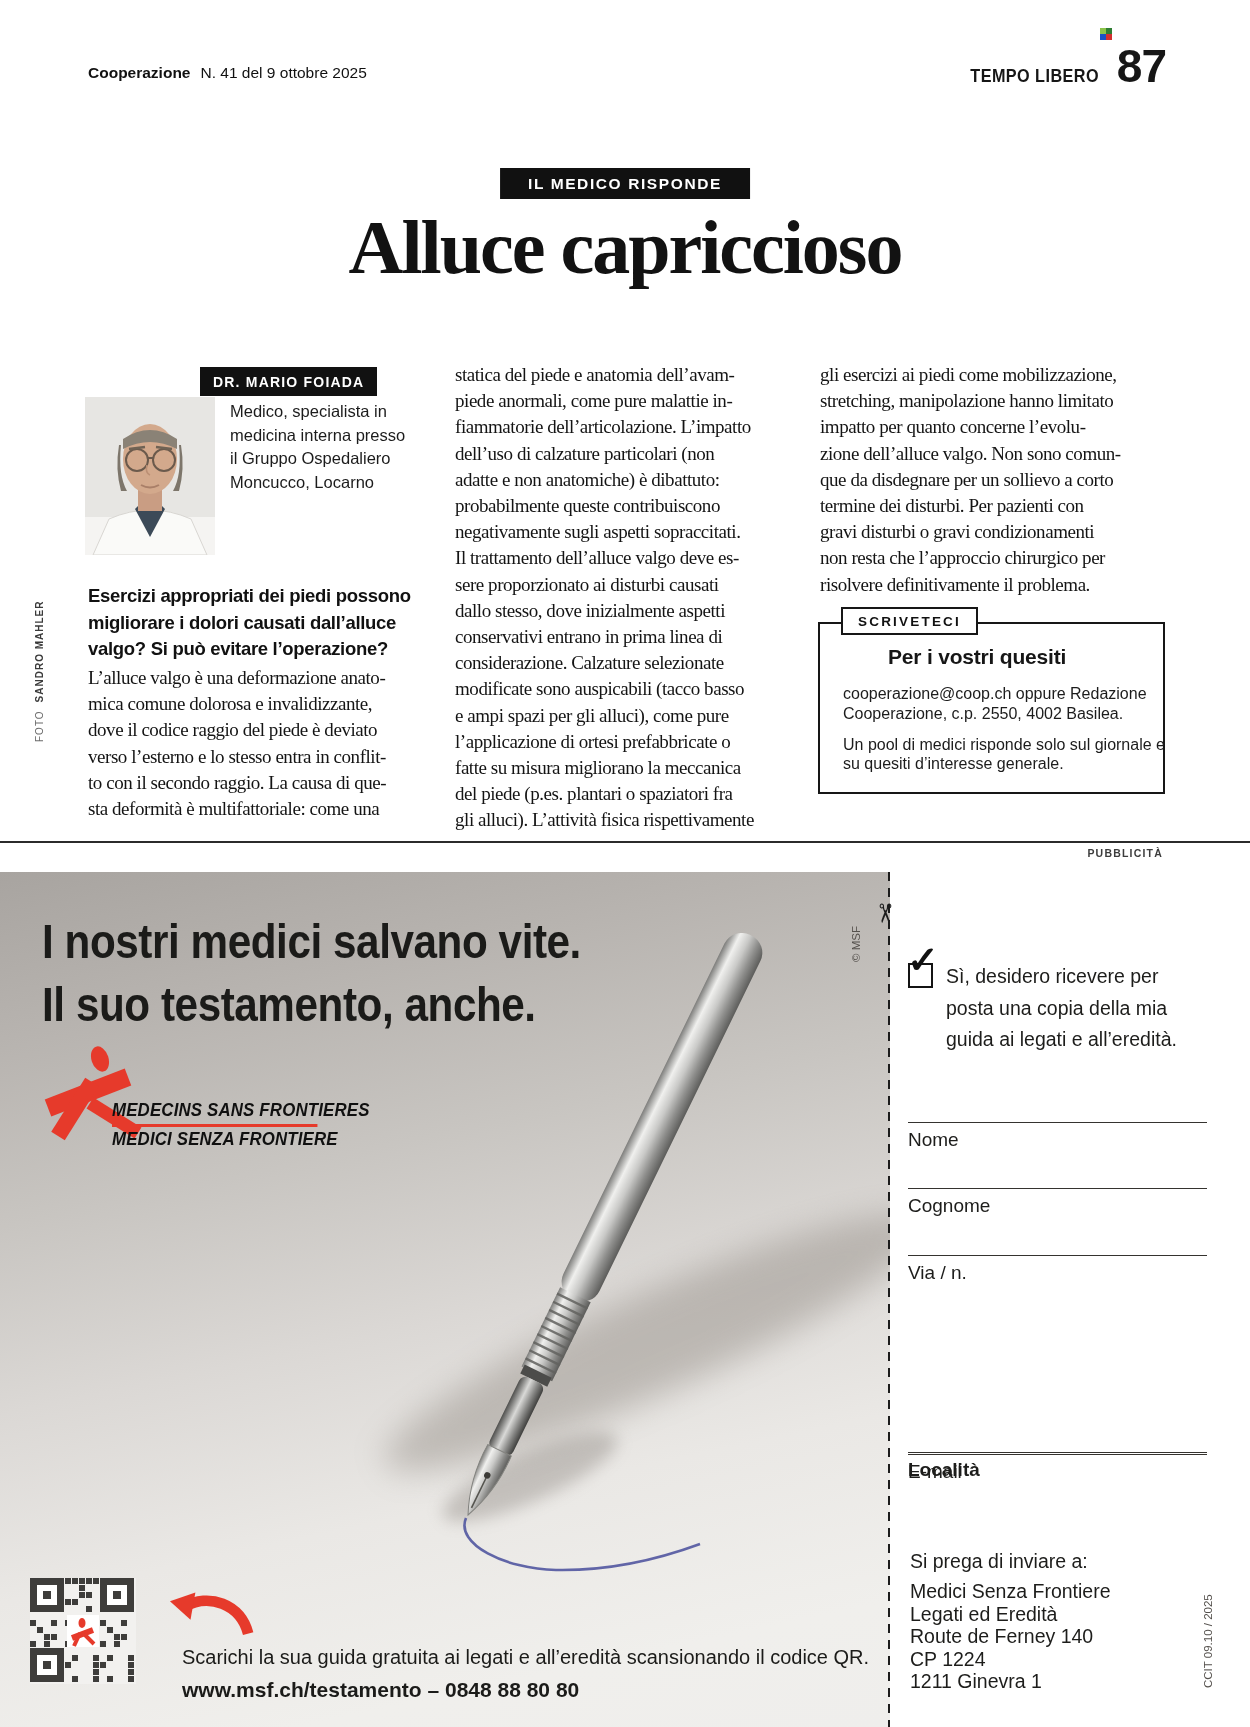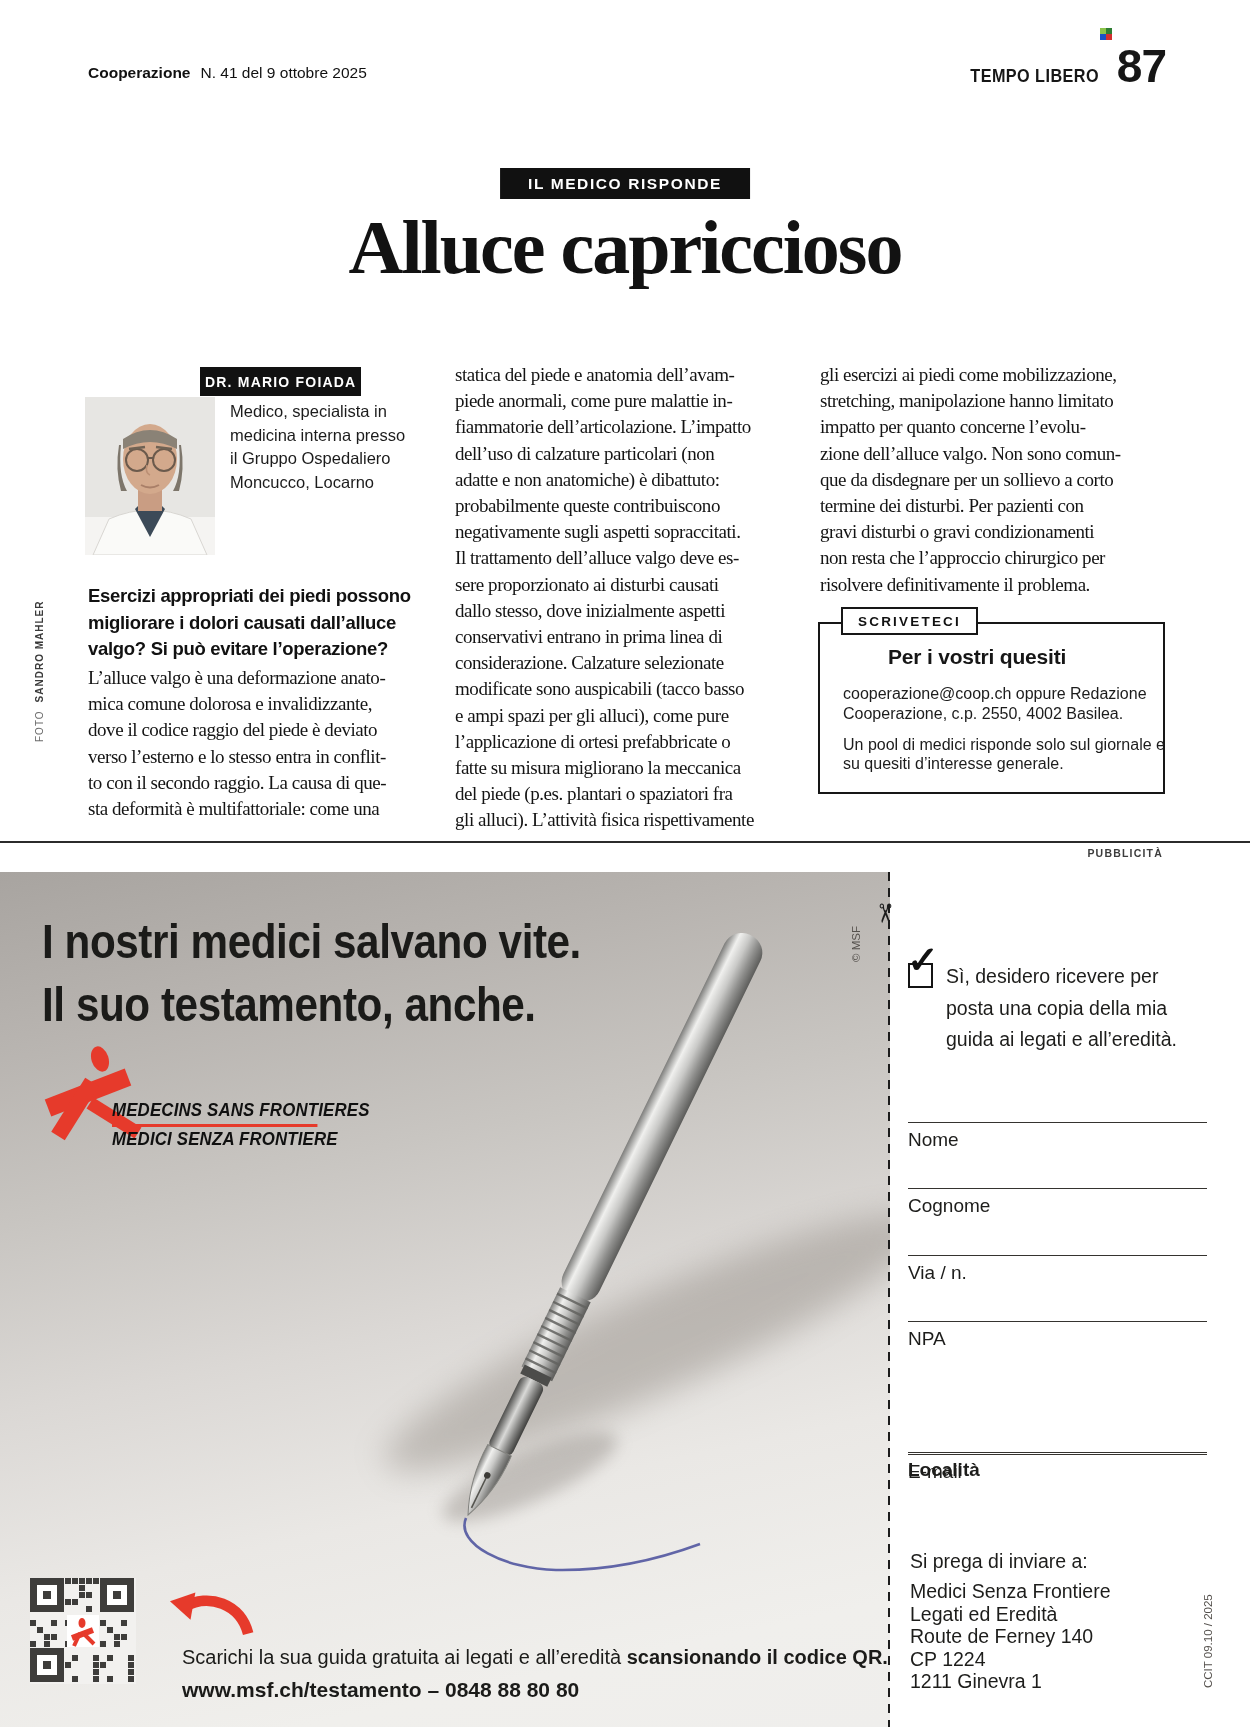--- a/index.html
+++ b/index.html
@@ -16,21 +16,21 @@
   .page-number{display:inline-block;font-size:46px;font-weight:900;line-height:.9;margin-left:18px;vertical-align:baseline;letter-spacing:-1px;}
 
   
   .kicker{position:absolute;left:625px;top:168px;transform:translateX(-50%);background:#111;color:#fff;
           font-size:15.5px;font-weight:700;letter-spacing:1.6px;padding:7px 28px 6px;white-space:nowrap;}
   .title{position:absolute;left:625px;top:204px;transform:translateX(-50%);font-family:"Liberation Serif",serif;
          font-size:76px;font-weight:600;letter-spacing:-2px;white-space:nowrap;color:#121212;}
 
   
   .dr-label{position:absolute;left:200px;top:367px;background:#111;color:#fff;font-size:14px;font-weight:800;
-            letter-spacing:1.2px;padding:7px 5px 6px;white-space:nowrap;}
+            letter-spacing:1.2px;padding:7px 13px 6px;white-space:nowrap;}
   .dr-photo{position:absolute;left:85px;top:397px;width:130px;height:158px;background:#e9e8e6;}
   .dr-photo svg{display:block;width:100%;height:100%;}
   .dr-bio{position:absolute;left:230px;top:400px;width:180px;font-size:16.5px;line-height:23.5px;white-space:pre-line;color:#1c1c1c;}
 
   .photo-credit{position:absolute;left:34px;top:742px;width:132px;transform:rotate(-90deg);transform-origin:0 0;
                 font-size:10px;letter-spacing:1px;white-space:nowrap;color:#3a3a3a;}
   .photo-credit .pc-prefix{font-weight:400;color:#6d6d6d;margin-right:8px;}
   .photo-credit .pc-name{font-weight:700;}
 
   
@@ -64,21 +64,21 @@
   .msf-figure{position:absolute;left:40px;top:174px;width:112px;height:96px;}
   .msf-wordmark{position:absolute;left:112px;top:228px;font-style:italic;font-weight:800;font-size:17.5px;
                 letter-spacing:.2px;color:#101010;white-space:nowrap;transform:scaleX(.96);transform-origin:0 0;}
   .msf-underline{display:block;width:214px;height:2.5px;background:#e63a2b;margin:3px 0 2px;}
   .msf-photo-credit{position:absolute;left:850px;top:90px;width:60px;transform:rotate(-90deg);transform-origin:0 0;
                     font-size:11.5px;color:#55514d;white-space:nowrap;}
   .qr{position:absolute;left:30px;top:706px;width:106px;height:106px;background:#f2f1ef;}
   .qr svg{display:block;width:100%;height:100%;}
   .cta-arrow{position:absolute;left:168px;top:716px;width:88px;height:52px;}
   .cta{position:absolute;left:182px;top:774px;font-size:20px;color:#1b1b19;white-space:nowrap;}
-  .cta .cta-bold{font-weight:700;}
+  .cta .cta-bold{font-weight:400;}
   .cta-line2{position:absolute;left:182px;top:806px;font-size:21px;font-weight:700;color:#1b1b19;white-space:nowrap;}
 
   .cut-line{position:absolute;left:888px;top:872px;width:2px;height:855px;
             background-image:repeating-linear-gradient(to bottom,#1c1c1c 0 9px,transparent 9px 16px);}
   .scissors{position:absolute;left:874px;top:898px;font-size:26px;color:#1c1c1c;transform:rotate(90deg);}
 
   
   .check-box{position:absolute;left:908px;top:963px;width:25px;height:25px;border:2.5px solid #141414;box-sizing:border-box;background:#fff;}
   .check-mark{position:absolute;left:907px;top:938px;font-size:38px;font-weight:700;color:#111;}
   .optin-text{position:absolute;left:946px;top:961px;width:260px;font-size:19.5px;line-height:31.5px;white-space:pre-line;color:#1d1d1b;}
@@ -326,21 +326,20 @@
 
   <div class="check-box"></div>
   <div class="check-mark">✓</div>
   <div class="optin-text">Sì, desidero ricevere per
 posta una copia della mia
 guida ai legati e all’eredità.</div>
 
   <div class="field" style="top:1122px;">Nome</div>
   <div class="field" style="top:1188px;">Cognome</div>
   <div class="field" style="top:1255px;">Via / n.</div>
-  <div class="field" style="top:1321px;">NPA</div>
   <div class="field" style="top:1452px;font-weight:bold;">Località</div>
   <div class="field" style="top:1454px;">E-mail</div>
 
   <div class="send-label">Si prega di inviare a:</div>
   <div class="address">Medici Senza Frontiere
 Legati ed Eredità
 Route de Ferney 140
 CP 1224
 1211 Ginevra 1</div>
   <div class="edition-code">CCIT 09.10 / 2025</div>

